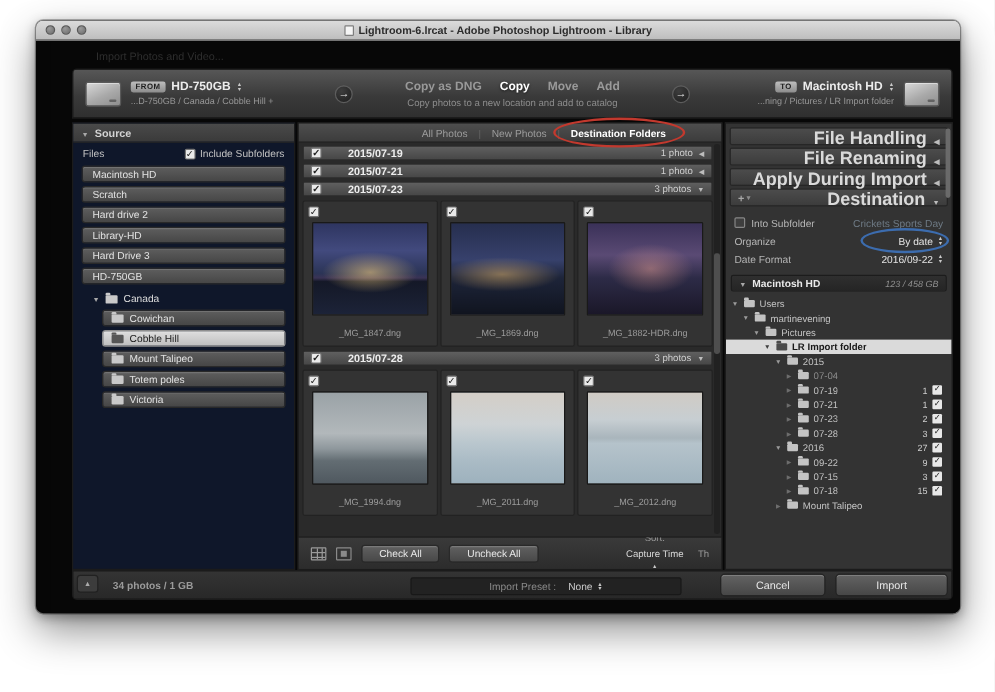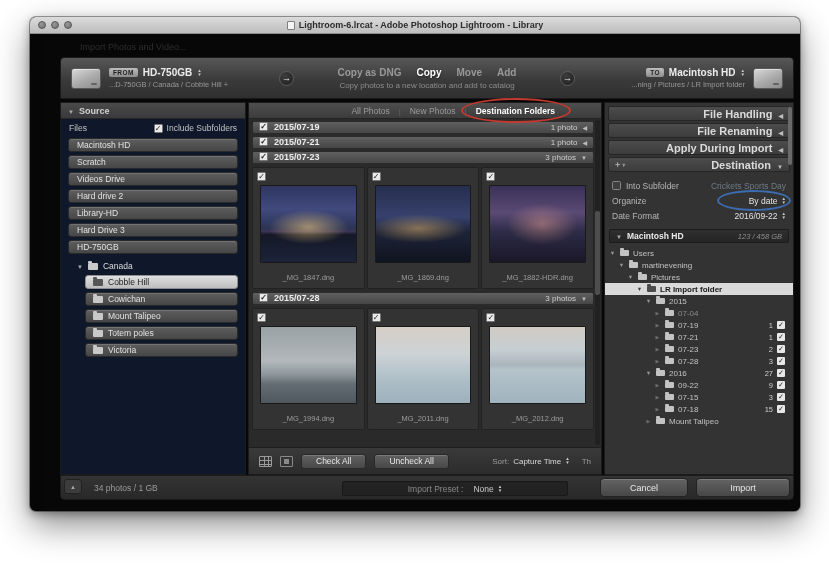--- a/index.html
+++ b/index.html
@@ -86,21 +86,21 @@
   .grid-panel{position:absolute;left:206px;top:67px;width:354px;height:373px;background:#2a2a2a;
     border:1px solid #1b1b1b;}
   .tab-bar{height:16px;background:linear-gradient(#4e4e4e,#3c3c3c);border-bottom:1px solid #232323;
     display:flex;align-items:center;justify-content:flex-end;gap:9px;padding-right:46px;font-size:8.5px;
     color:#9c9c9c;position:relative;}
   .tab.active{color:#ffffff;font-weight:bold;}
   .tab-sep::after{content:"|";color:#646464;font-size:8px;}
   .red-ellipse{position:absolute;right:30px;top:-5px;width:110px;height:25px;border:2px solid #c2392e;
     border-radius:50%;pointer-events:none;z-index:6;}
   .group-hdr{height:13px;margin:2px 7px 2px 3px;border-radius:2px;background:linear-gradient(#606060,#464646);
-    border:1px solid #2b2b2b;display:flex;gap:6px;padding:0 6px;
+    border:1px solid #2b2b2b;display:flex;align-items:center;gap:22px;padding:0 6px;
     font-size:9px;font-weight:bold;color:#ededed;}
   .g-count{margin-left:auto;display:flex;align-items:center;gap:5px;font-weight:normal;font-size:8px;color:#cfcfcf;}
   .photo-row{display:flex;gap:2px;padding:1px 7px 1px 3px;}
   .cell{flex:1;height:122px;background:#333333;border:1px solid #222222;border-radius:2px;position:relative;}
   .cell .chk{position:absolute;left:4px;top:4px;}
   .photo{position:absolute;left:7px;top:17px;right:7px;height:78px;border:1px solid #191919;border-radius:1px;}
   .fname{position:absolute;bottom:6px;left:0;right:0;text-align:center;font-size:7.5px;color:#9c9c9c;}
   .ph1{background:radial-gradient(ellipse 60% 32% at 50% 54%,rgba(255,214,130,.55),rgba(255,214,130,0) 70%),
     linear-gradient(180deg,#2e3560 0%,#424a7e 30%,#2b3456 55%,#3a3355 60%,#141827 64%,#1c2338 100%);}
   .ph2{background:radial-gradient(ellipse 72% 26% at 45% 56%,rgba(255,200,110,.45),rgba(255,200,110,0) 72%),
@@ -117,30 +117,30 @@
   .ico-grid{width:13px;height:11px;border:1px solid #9b9b9b;border-radius:1px;flex:none;
     background:linear-gradient(#9b9b9b,#9b9b9b) 4px 0/1px 100% no-repeat,
       linear-gradient(#9b9b9b,#9b9b9b) 8px 0/1px 100% no-repeat,
       linear-gradient(#9b9b9b,#9b9b9b) 0 3px/100% 1px no-repeat,
       linear-gradient(#9b9b9b,#9b9b9b) 0 7px/100% 1px no-repeat;}
   .ico-loupe{width:13px;height:11px;border:1px solid #8a8a8a;border-radius:1px;position:relative;flex:none;}
   .ico-loupe::after{content:"";position:absolute;left:3px;right:3px;top:2px;bottom:2px;background:#8a8a8a;}
   .btn{height:15px;padding:0 14px;border-radius:3px;background:linear-gradient(#616161,#484848);
     border:1px solid #292929;box-shadow:inset 0 1px 0 rgba(255,255,255,.16);
     font-size:8.5px;color:#e8e8e8;display:flex;align-items:center;}
-  .sort{margin-left:auto;display:flex;align-items:center;gap:4px;font-size:8px;color:#9b9b9b;}
+  .sort{margin-left:auto;display:flex;align-items:center;gap:4px;font-size:8px;color:#9b9b9b;flex-direction:column;}
   .sort-val{color:#d8d8d8;}
   .thumb-lbl{font-size:8px;color:#9b9b9b;margin-left:4px;white-space:nowrap;}
 
   
   .right-panel{position:absolute;left:562px;top:67px;width:190px;height:373px;background:#333333;
     border:1px solid #1b1b1b;padding-top:1px;overflow:hidden;}
   .rp-hdr{height:15px;margin:2px 3px;border-radius:2px;background:linear-gradient(#4c4c4c,#3c3c3c);
-    border:1px solid #262626;display:flex;align-items:center;justify-content:flex-end;gap:6px;
-    padding:0 6px;font-size:11px;font-weight:bold;color:#dadada;}
+    border:1px solid #262626;display:flex;justify-content:flex-end;gap:6px;
+    padding:0 6px;font-size:15px;font-weight:bold;color:#dadada;}
   .rp-plus{margin-right:auto;color:#a8a8a8;font-size:9px;font-weight:bold;display:flex;align-items:center;gap:2px;}
   .rp-plus::before{content:"+";}
   .rp-plus::after{content:"▾";font-size:6px;color:#8c8c8c;}
   .dest-box{padding:4px 7px 2px 7px;font-size:8.5px;color:#b6b6b6;}
   .drow{display:flex;align-items:center;gap:5px;height:15px;position:relative;}
   .dval{margin-left:auto;display:flex;align-items:center;gap:4px;color:#e4e4e4;}
   .dim-val{color:#6e7a85;}
   .blue-ellipse{position:absolute;right:-5px;top:-3px;width:74px;height:21px;border:2px solid #3c6cae;
     border-radius:50%;pointer-events:none;z-index:6;}
   .vol-bar{height:14px;margin:4px 4px;border-radius:2px;background:linear-gradient(#2f2f2f,#252525);
@@ -165,21 +165,21 @@
   .dt-row.selected .dt-folder,.dt-row.selected .dt-folder::before{background:#4c4c4c;}
   .dt-row.dim{color:#8b8b8b;}
   .rp-scroll{position:absolute;right:1px;top:4px;width:4px;height:58px;background:#6a6a6a;border-radius:2px;}
 
   
   .footer-strip{position:absolute;left:18px;top:440px;width:734px;height:25px;
     background:linear-gradient(#343434,#282828);border:1px solid #1b1b1b;border-radius:0 0 4px 4px;}
   .collapse-btn{position:absolute;left:22px;top:444px;width:18px;height:15px;background:#3c3c3c;
     border:1px solid #212121;border-radius:3px;display:flex;align-items:center;justify-content:center;}
   .collapse-btn::after{content:"▲";font-size:6px;color:#ababab;}
-  .status{position:absolute;left:52px;top:448px;font-size:8.5px;color:#9b9b9b;}
+  .status{position:absolute;left:52px;top:448px;font-size:8.5px;color:#9b9b9b;font-weight:bold;}
   .preset-bar{position:absolute;left:300px;top:446px;width:226px;height:15px;background:#222222;
     border:1px solid #181818;border-radius:2px;display:flex;align-items:center;justify-content:center;
     gap:10px;font-size:8.5px;color:#8a8a8a;}
   .preset-val{display:flex;align-items:center;gap:4px;color:#cacaca;}
   .dlg-btn{position:absolute;top:443px;height:19px;border-radius:4px;border:1px solid #232323;
     background:linear-gradient(#636363,#474747);box-shadow:inset 0 1px 0 rgba(255,255,255,.18);
     color:#e8e8e8;font-size:9px;font-family:"Liberation Sans",sans-serif;}
   .dlg-btn.cancel{left:558px;width:88px;}
   .dlg-btn.import{left:654px;width:94px;}
 </style>
@@ -253,48 +253,45 @@
           </span>
         </div>
         <div>
             <div class="vol">
               <span class="vol-label">Macintosh HD</span>
             </div>
             <div class="vol">
               <span class="vol-label">Scratch</span>
             </div>
             <div class="vol">
-              <span class="vol-label">Videos Drive</span>
-            </div>
-            <div class="vol">
               <span class="vol-label">Hard drive 2</span>
             </div>
             <div class="vol">
               <span class="vol-label">Library-HD</span>
             </div>
             <div class="vol">
               <span class="vol-label">Hard Drive 3</span>
             </div>
             <div class="vol">
               <span class="vol-label">HD-750GB</span>
             </div>
           </div>
         <div class="tree-parent">
           <span class="disc-down"></span>
           <span class="folder"></span>
           <span>Canada</span>
         </div>
         <div>
+            <div class="sub">
+    <span class="folder"></span>
+    <span class="sub-label">Cowichan</span>
+  </div>
             <div class="sub selected">
     <span class="folder"></span>
     <span class="sub-label">Cobble Hill</span>
-  </div>
-            <div class="sub">
-    <span class="folder"></span>
-    <span class="sub-label">Cowichan</span>
   </div>
             <div class="sub">
     <span class="folder"></span>
     <span class="sub-label">Mount Talipeo</span>
   </div>
             <div class="sub">
     <span class="folder"></span>
     <span class="sub-label">Totem poles</span>
   </div>
             <div class="sub">

